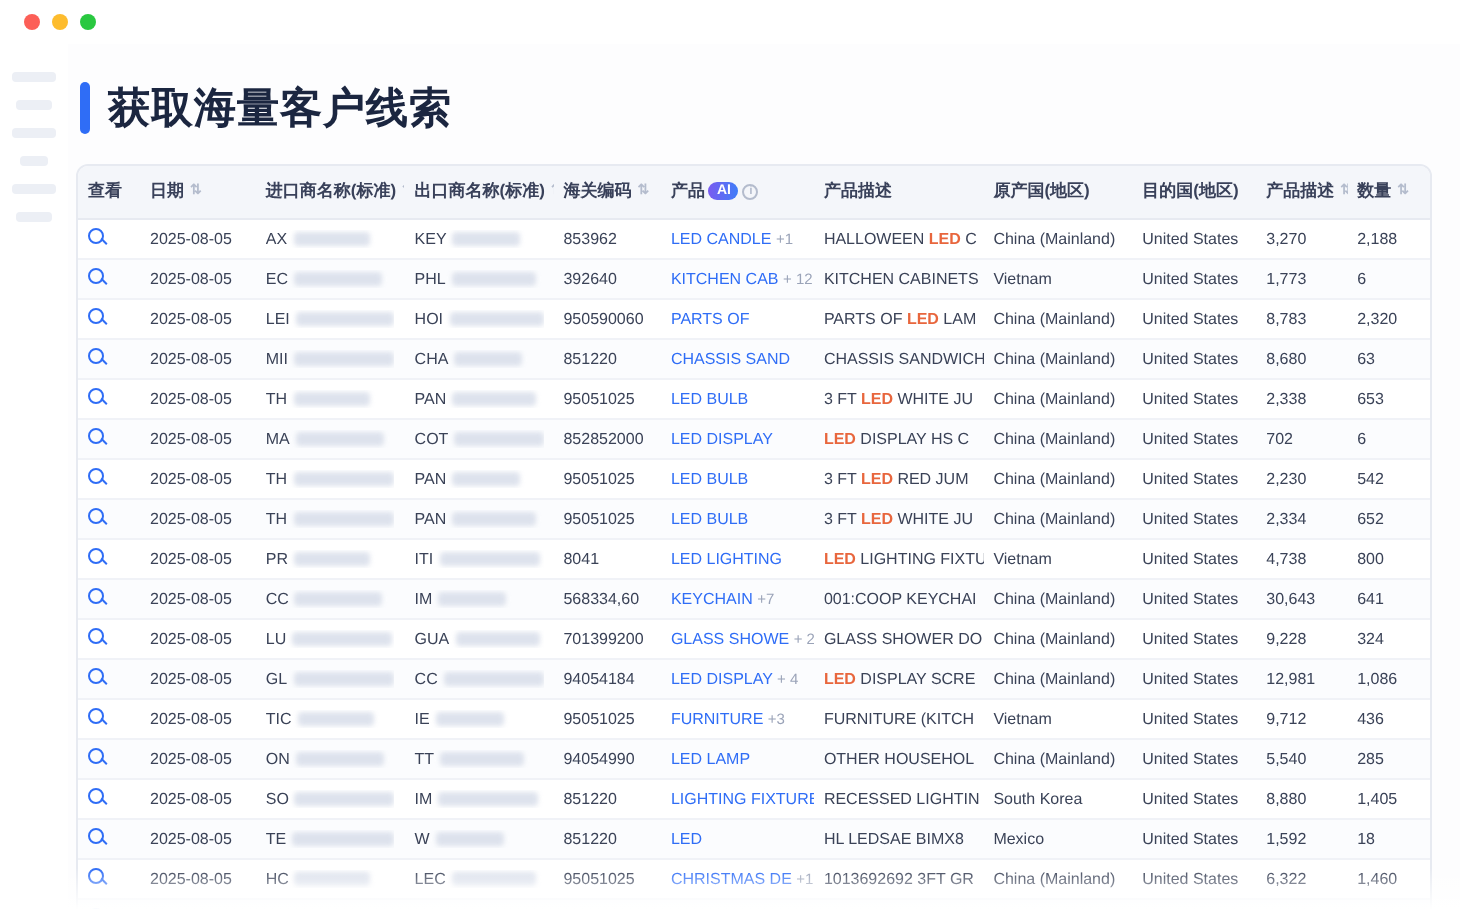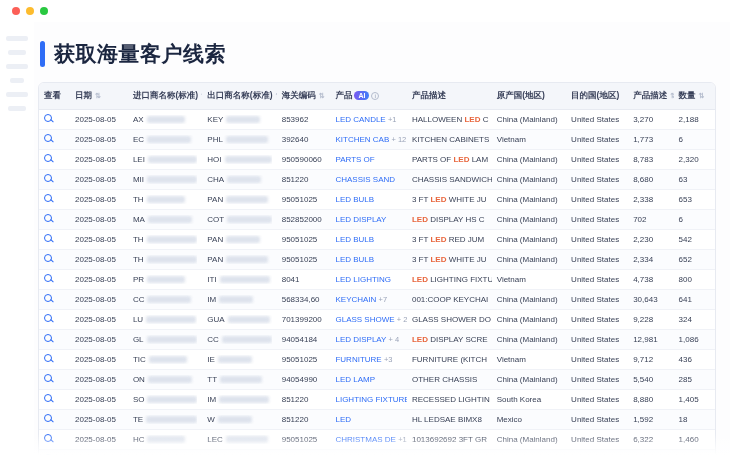--- a/index.html
+++ b/index.html
@@ -536,21 +536,21 @@
                   </span>
                 </td>
                 <td>
                   <span class="cell-mix">
                     <span class="txt">TT</span>
                     <span class="redact" style="width:42px"></span>
                   </span>
                 </td>
                 <td>94054990</td>
                 <td><span class="prod">LED LAMP</span></td>
-                <td>OTHER CHASSIS</td>
+                <td>OTHER HOUSEHOL</td>
                 <td>China (Mainland)</td>
                 <td>United States</td>
                 <td class="num">5,540</td>
                 <td class="num">285</td>
               </tr>
               <tr>
                 <td><span class="mag"></span></td>
                 <td>2025-08-05</td>
                 <td>
                   <span class="cell-mix">

